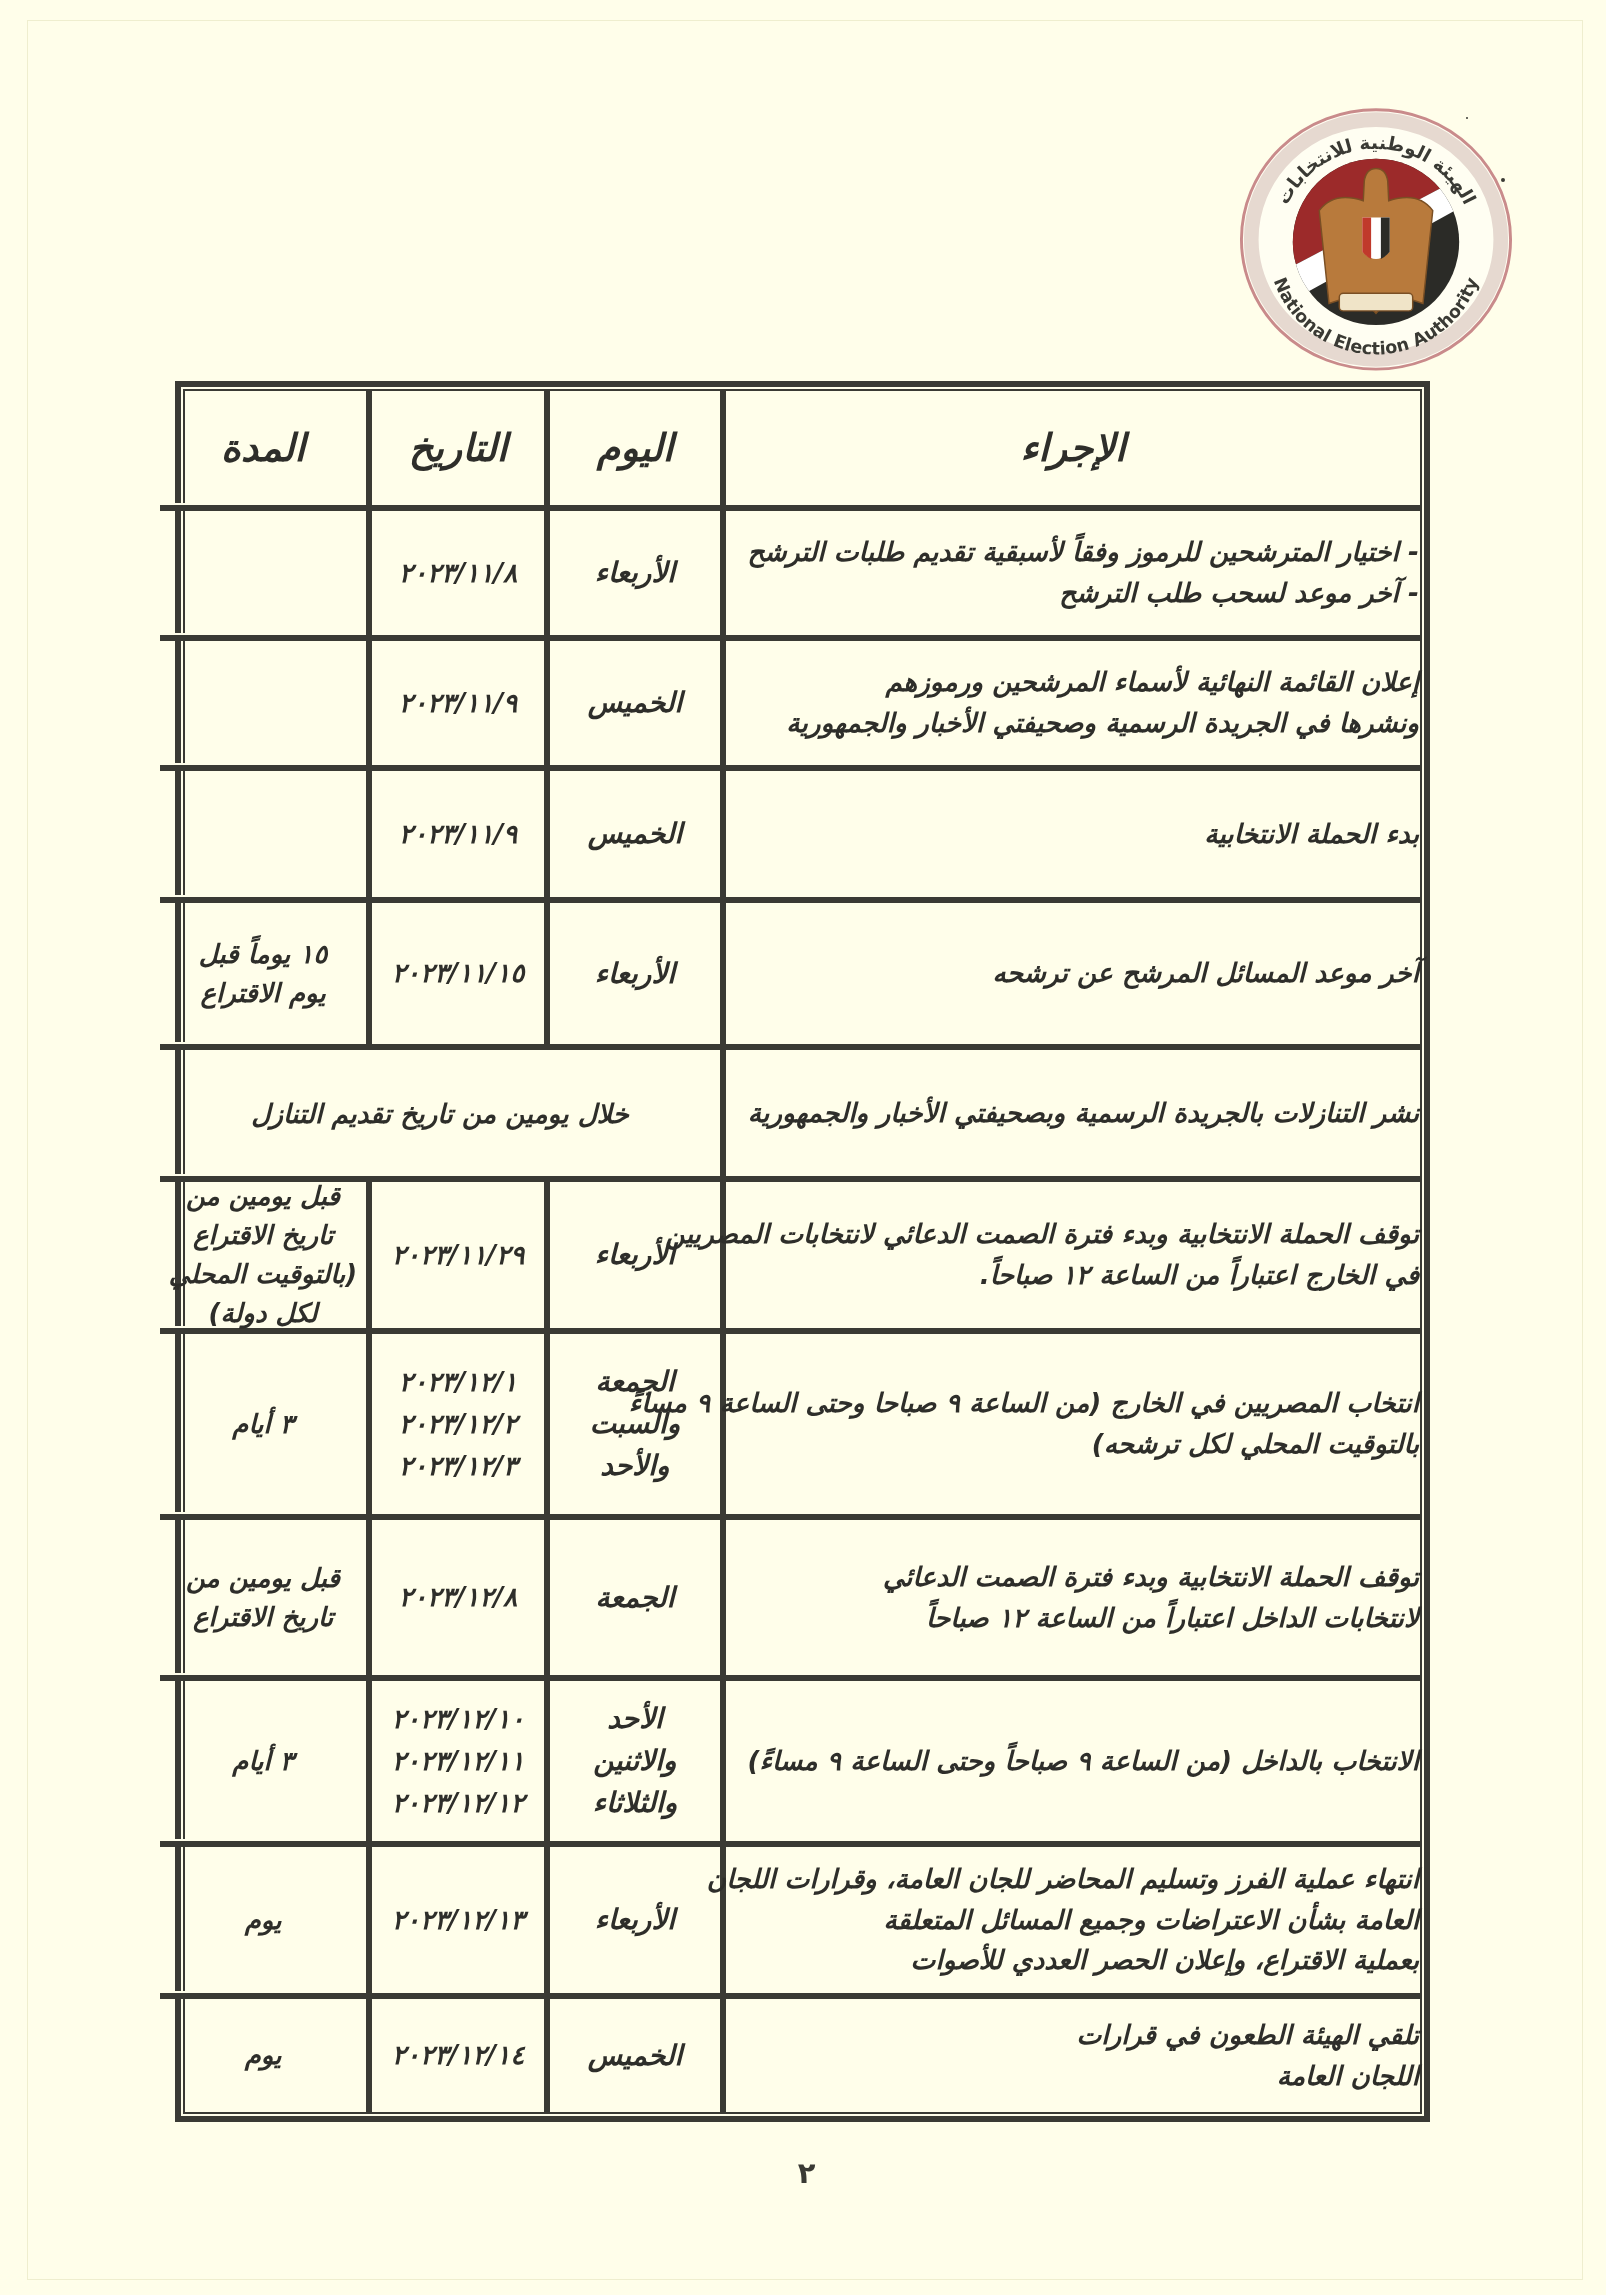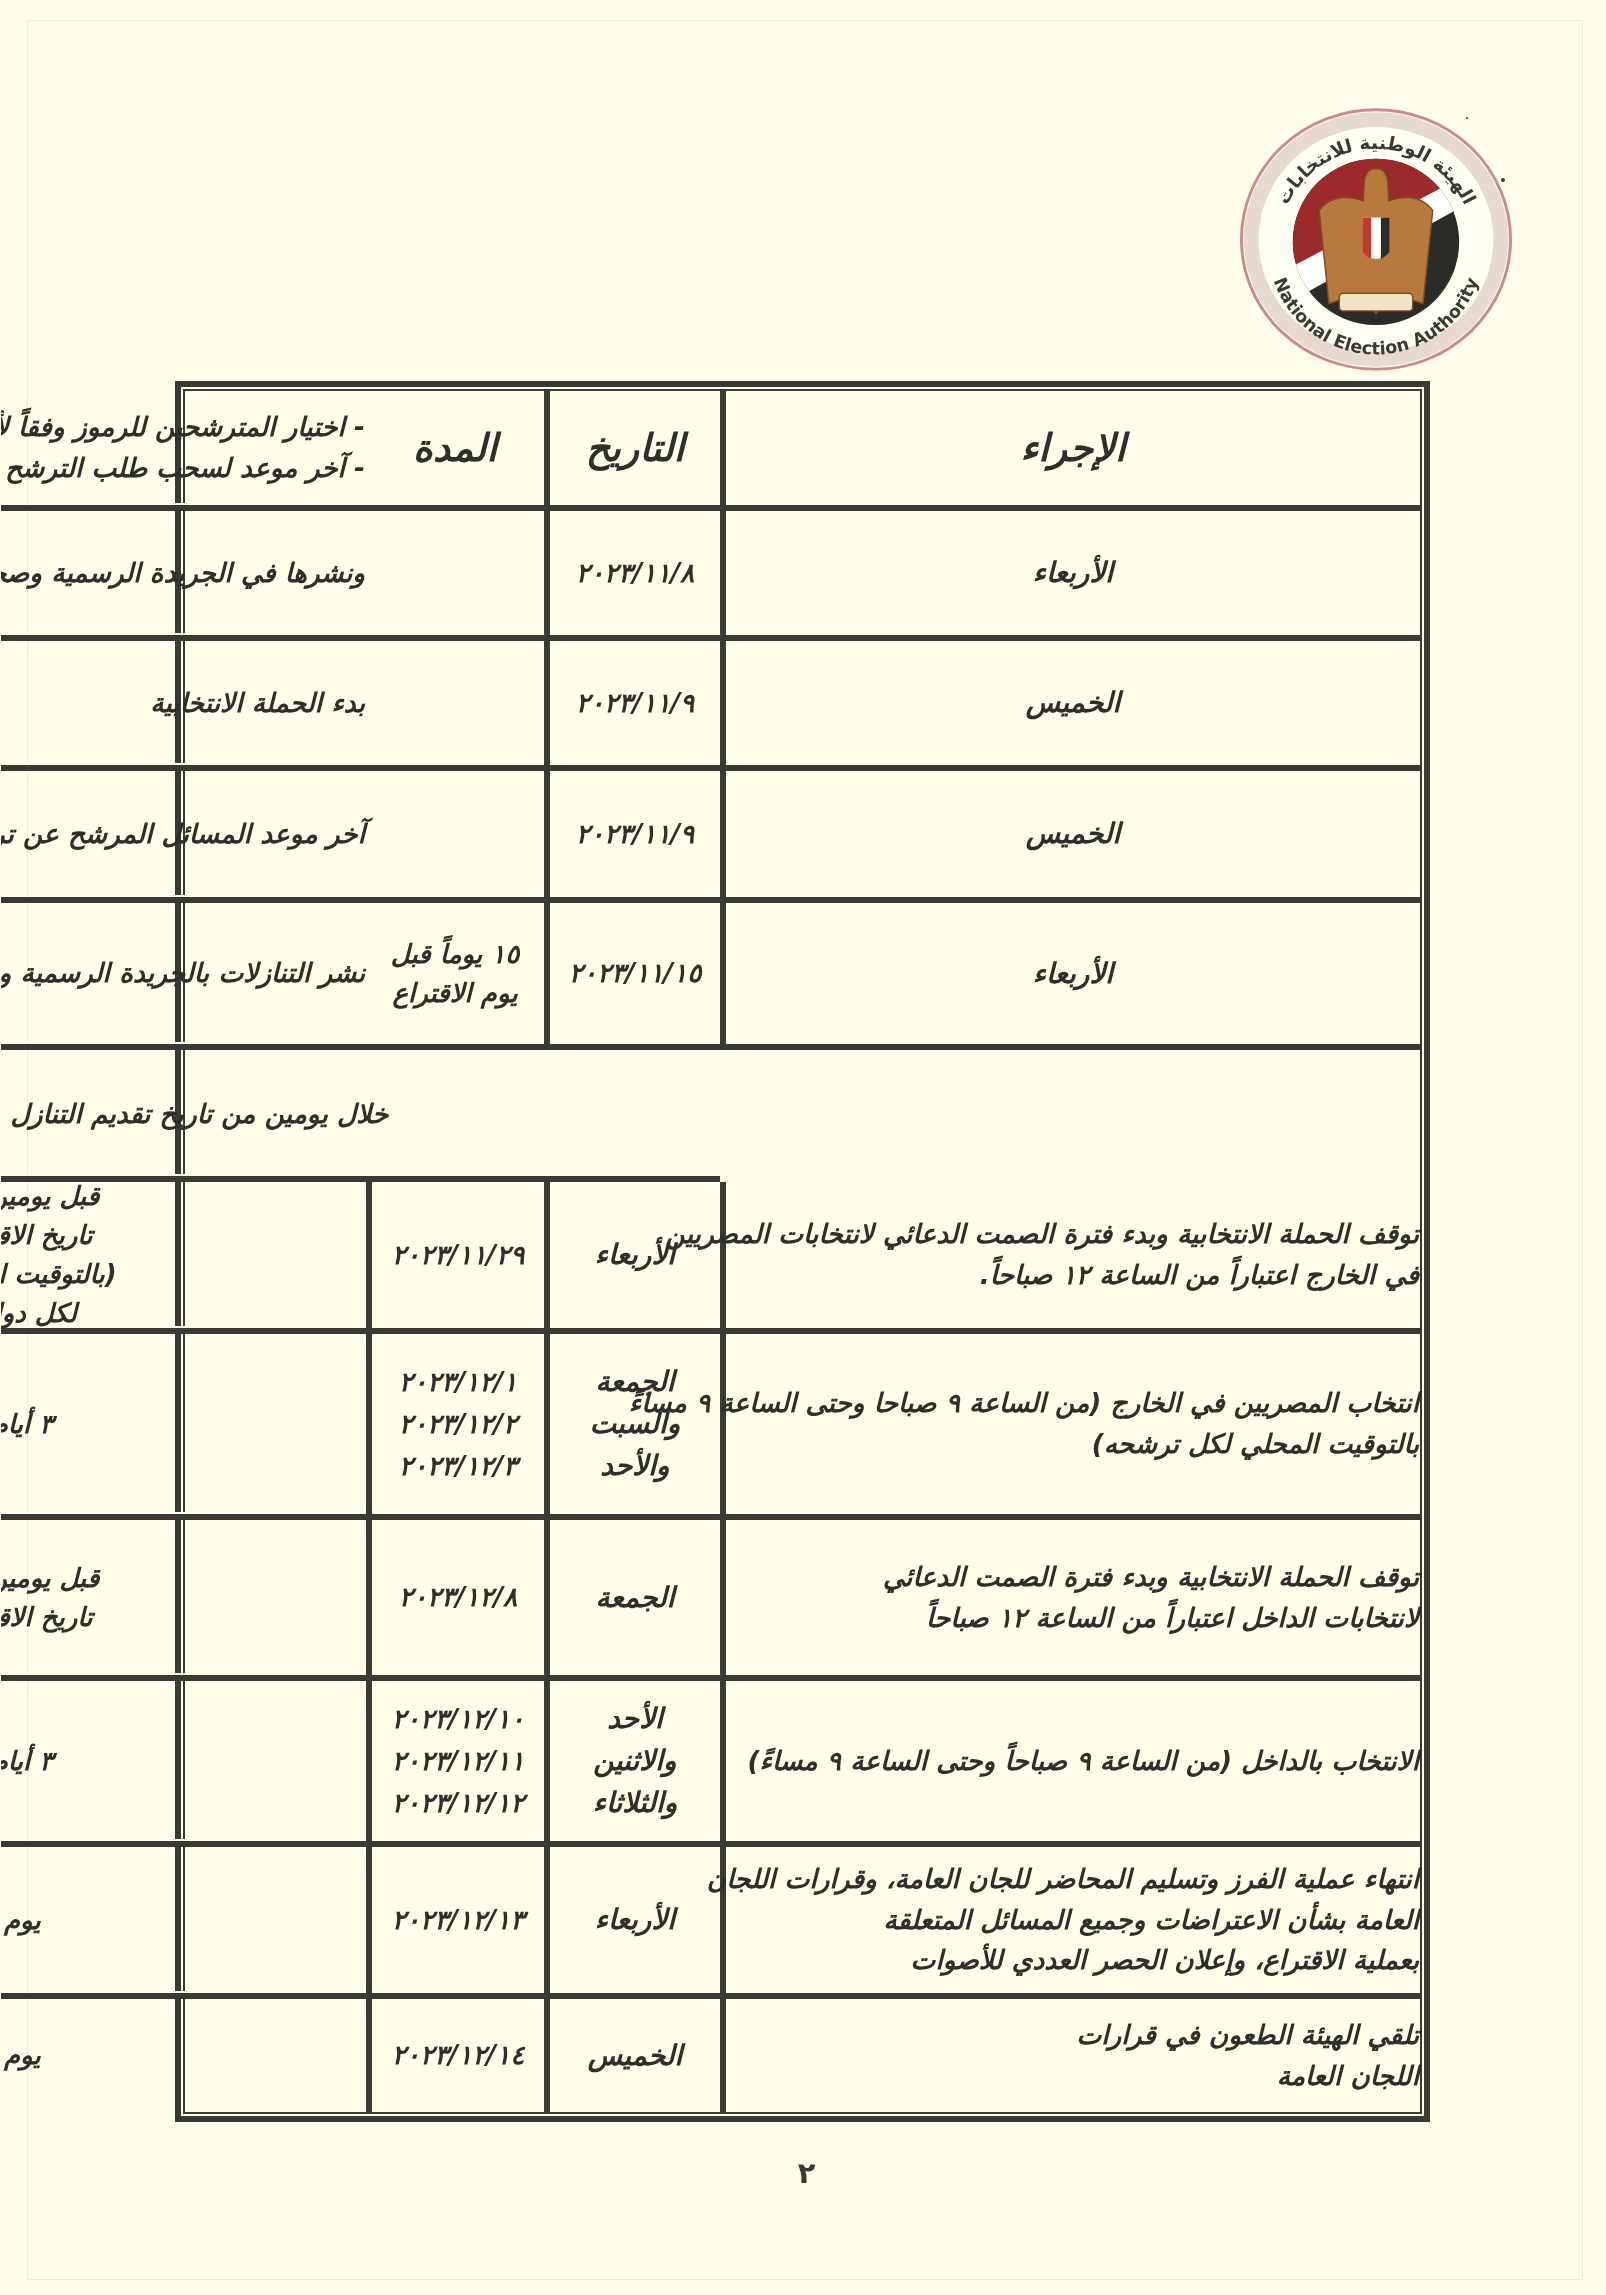--- a/index.html
+++ b/index.html
@@ -94,37 +94,39 @@
     </text>
   </svg>
 </div>
 <div class="speck" style="left:1501px;top:178px;"></div>
 <div class="speck" style="left:1466px;top:117px;width:2.4px;height:2.4px;"></div>
 
 <div class="tbl-wrap">
   <div class="tbl-inner" id="grid">
 
     <div class="cell hdr">الإجراء</div>
+    <div class="cell hdr">اليوم</div>
     <div class="cell hdr">التاريخ</div>
     <div class="cell hdr c-dur" style="font-size:38px">المدة</div>
   <div class="cell c-proc">
         <div>
           <span class="line">- اختيار المترشحين للرموز وفقاً لأسبقية تقديم طلبات الترشح</span>
           <span class="line">- آخر موعد لسحب طلب الترشح</span>
         </div>
       </div>
       <div class="cell c-day">
         <span class="line">الأربعاء</span>
       </div>
       <div class="cell c-date">
         <span class="line">٢٠٢٣/١١/٨</span>
       </div>
       <div class="cell c-dur"></div>
       <div class="cell c-proc">
         <div>
+          <span class="line">إعلان القائمة النهائية لأسماء المرشحين ورموزهم</span>
           <span class="line">ونشرها في الجريدة الرسمية وصحيفتي الأخبار والجمهورية</span>
         </div>
       </div>
       <div class="cell c-day">
         <span class="line">الخميس</span>
       </div>
       <div class="cell c-date">
         <span class="line">٢٠٢٣/١١/٩</span>
       </div>
       <div class="cell c-dur"></div>

